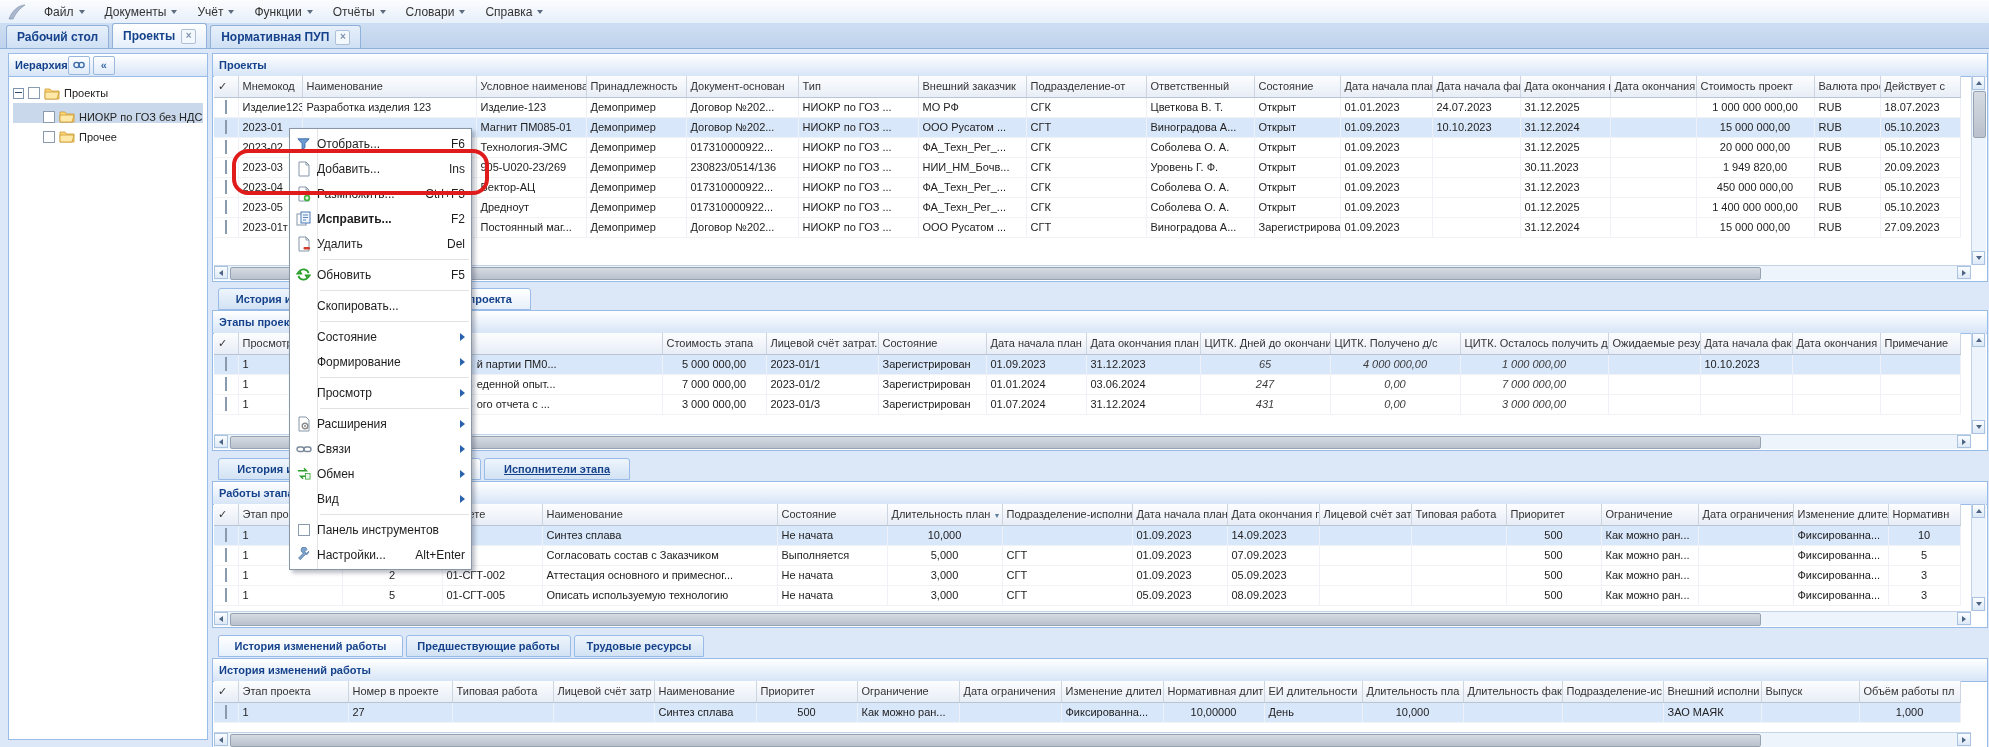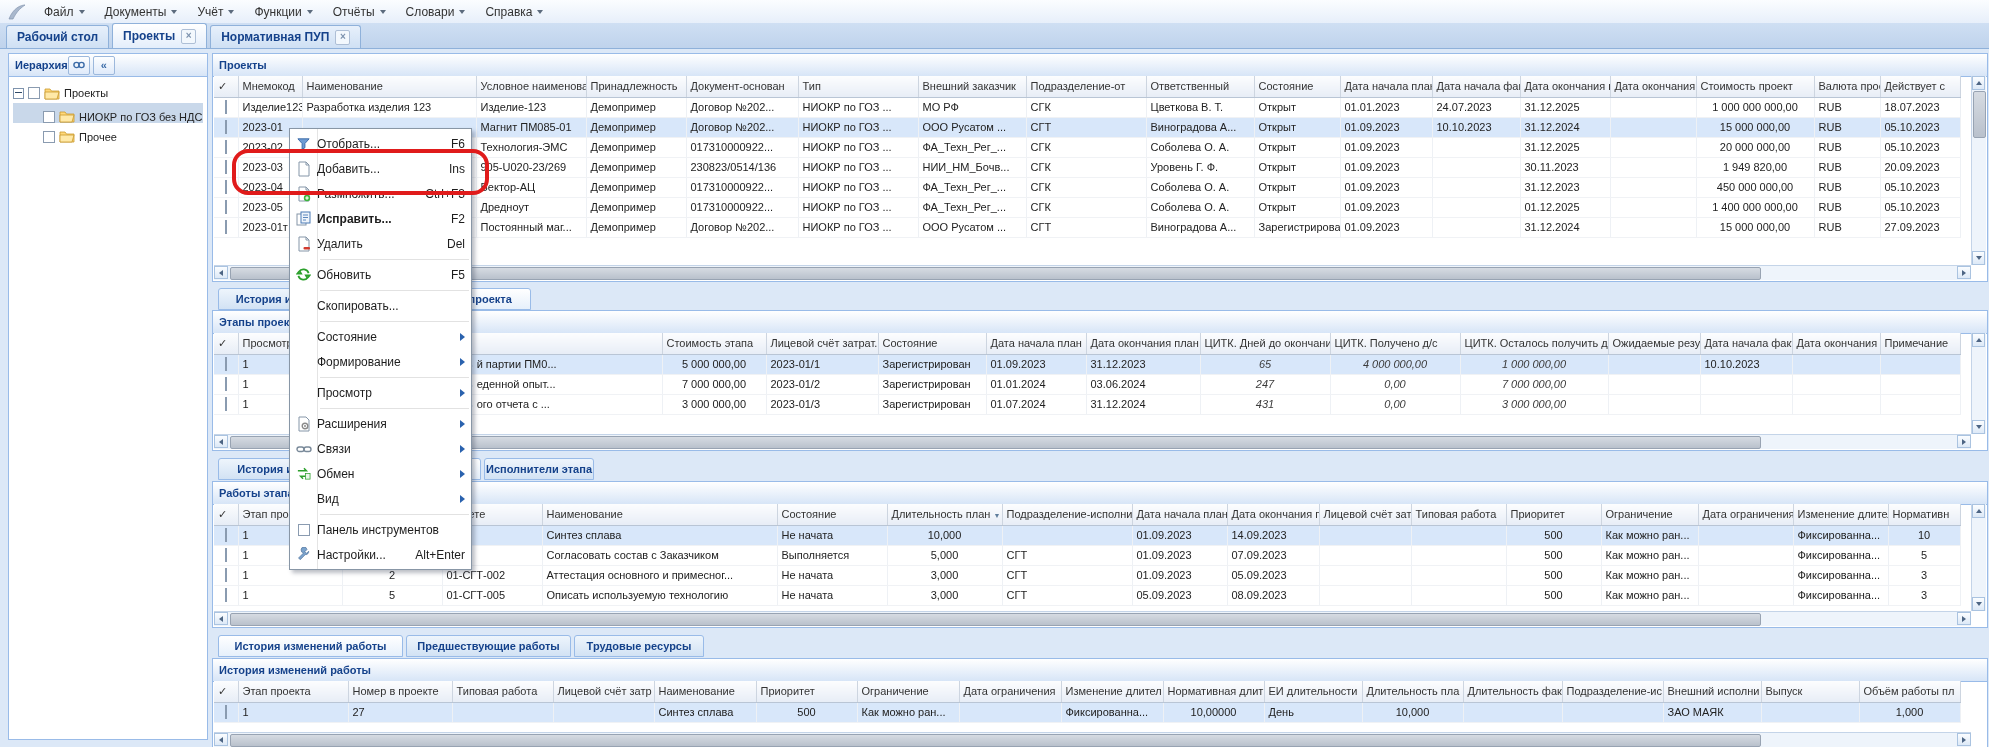--- a/index.html
+++ b/index.html
@@ -525,21 +525,21 @@
       <span class="hs-thumb"></span>
       <span class="hs-btn right">
           <span class="tri-r"></span>
         </span>
     </div>
   </div>
 
   <div class="sub-tabs" id="subtabs2" style="left:218px;top:455px;">
       <div class="stab" style="width: 180px;">История изменений этапа</div>
       <div class="stab active" style="width: 80px;"></div>
-      <div class="stab" style="width: 110px;">Исполнители этапа</div>
+      <div class="stab" style="width: 146px; text-decoration: underline;">Исполнители этапа</div>
     </div>
 
   <div class="panel" id="panel-works" style="left:212px;top:481px;width:1776px;height:147px;">
     <div class="title-bar"><span>Работы этапа</span></div>
     <div class="grid-viewport" style="top:22px;bottom:15px;" id="grid-works">
         <table class="grid" style="width: 1746px;">
           <colgroup>
             <col style="width: 24px;">
             <col style="width: 104px;">
             <col style="width: 100px;">

